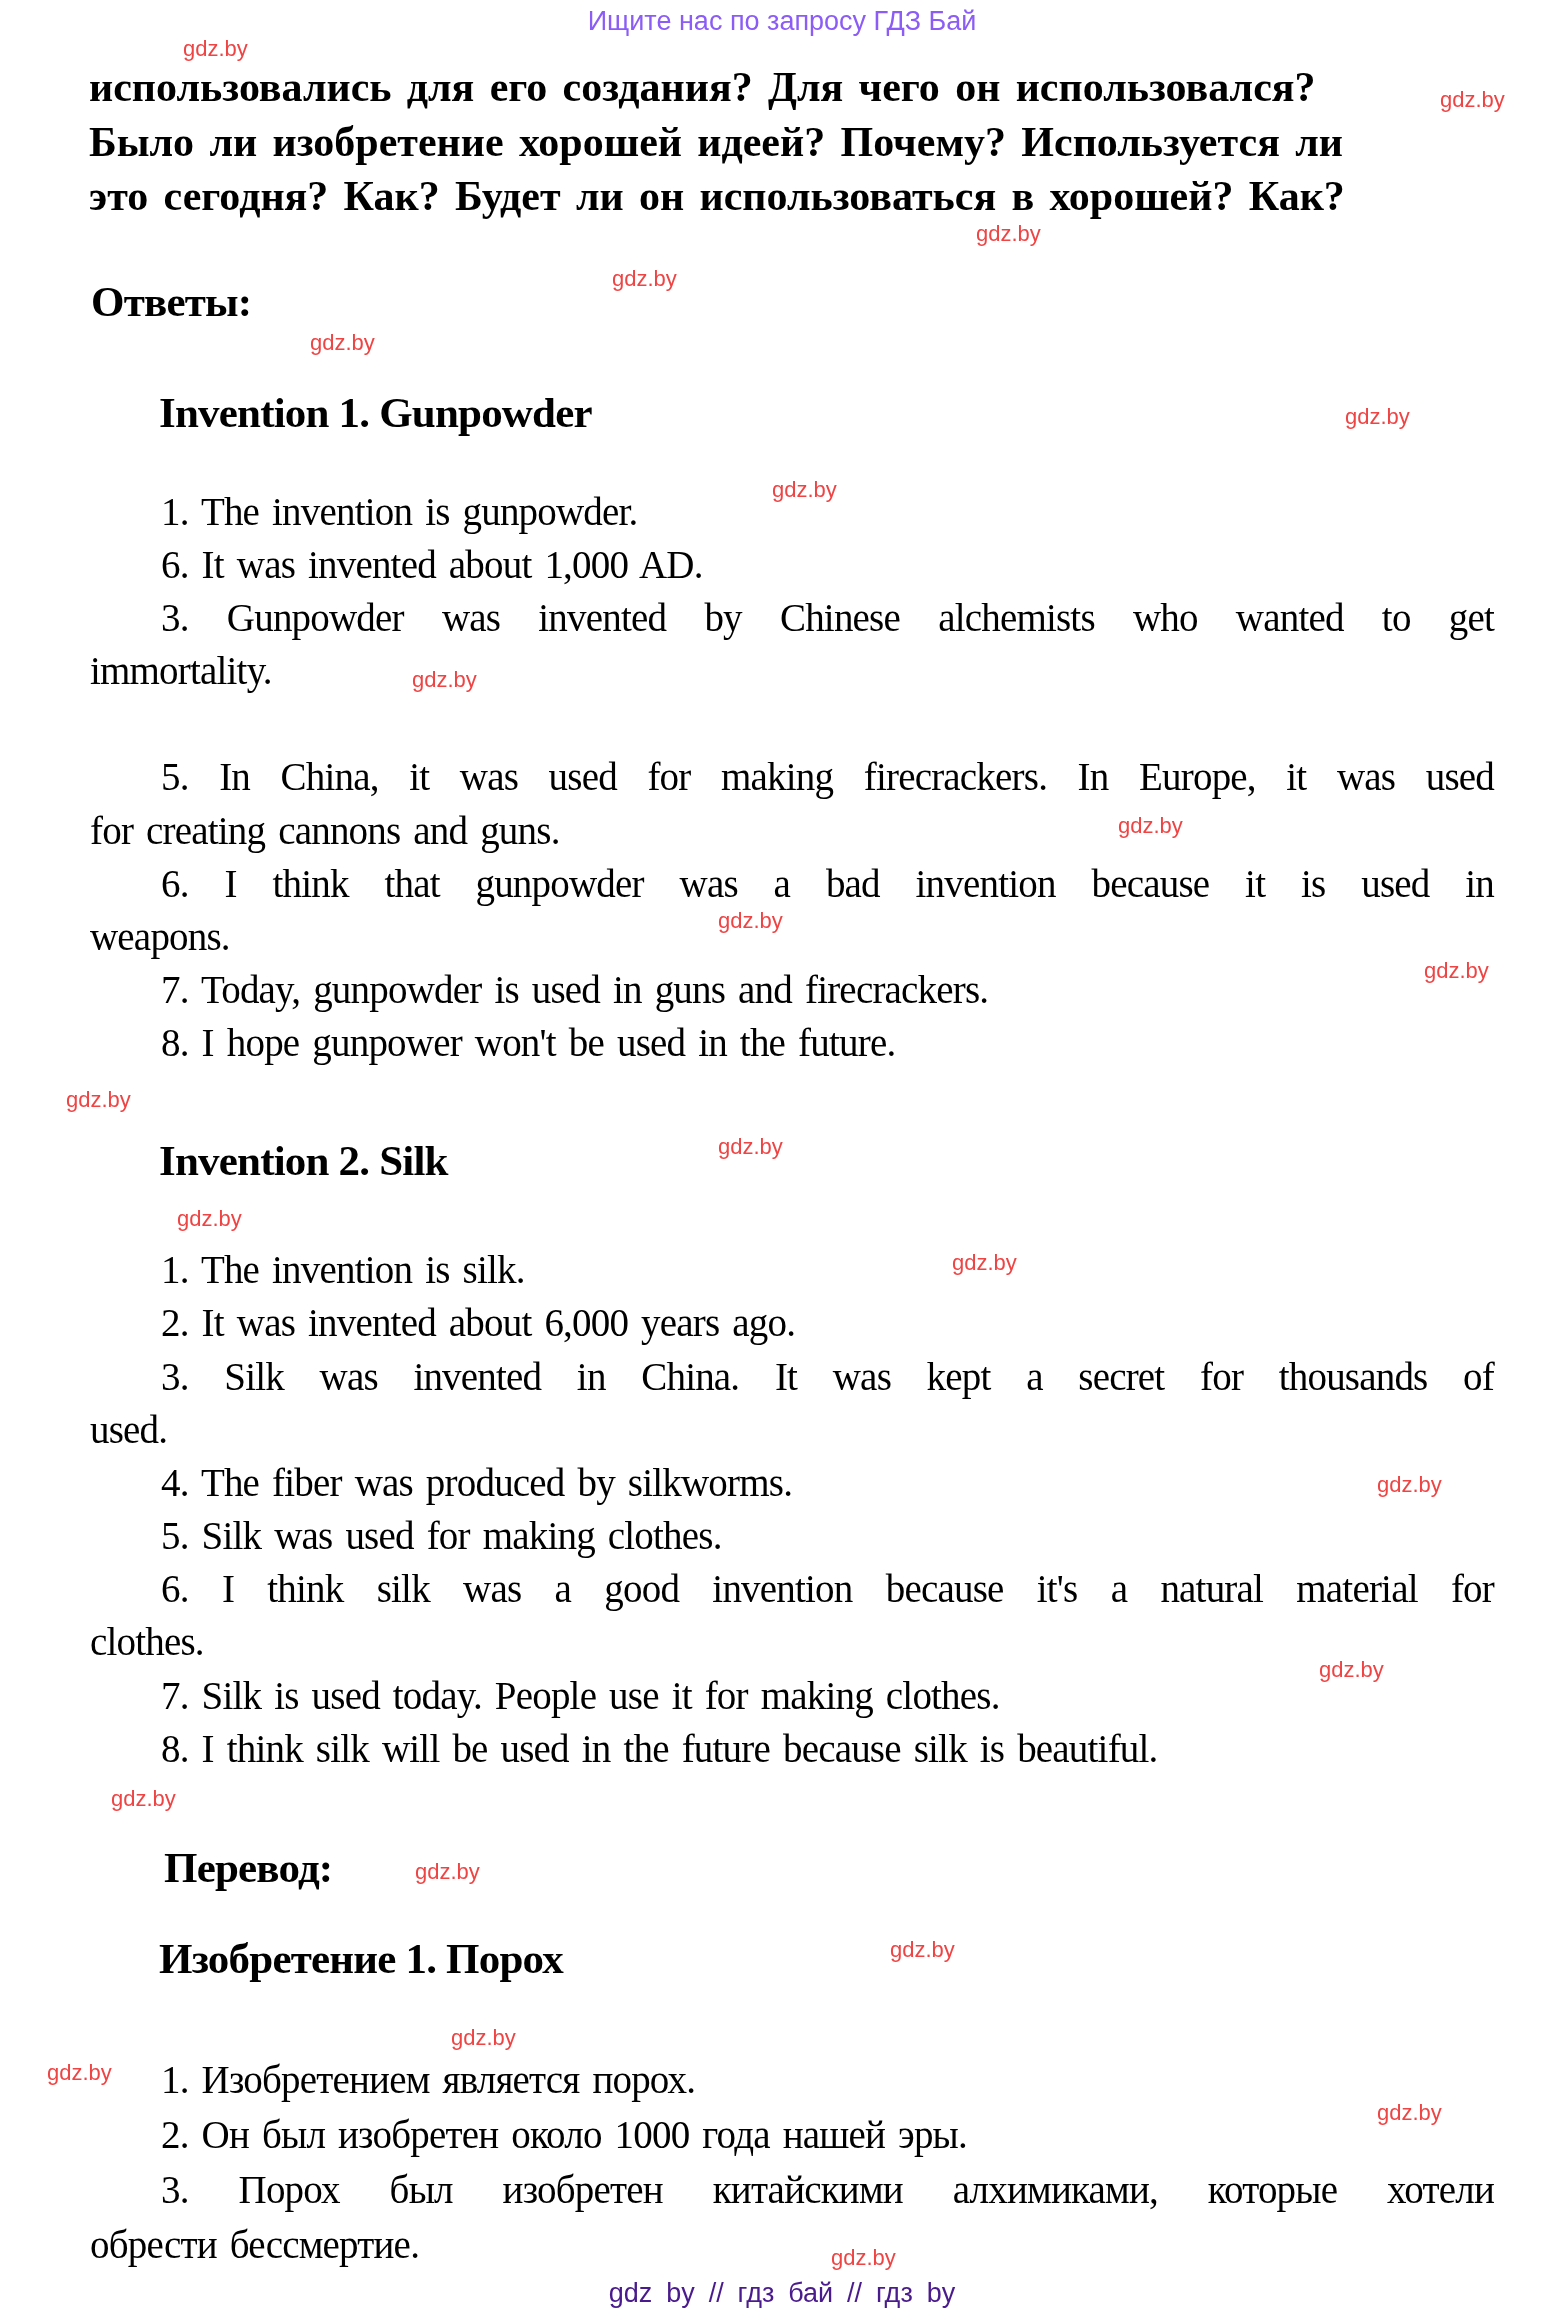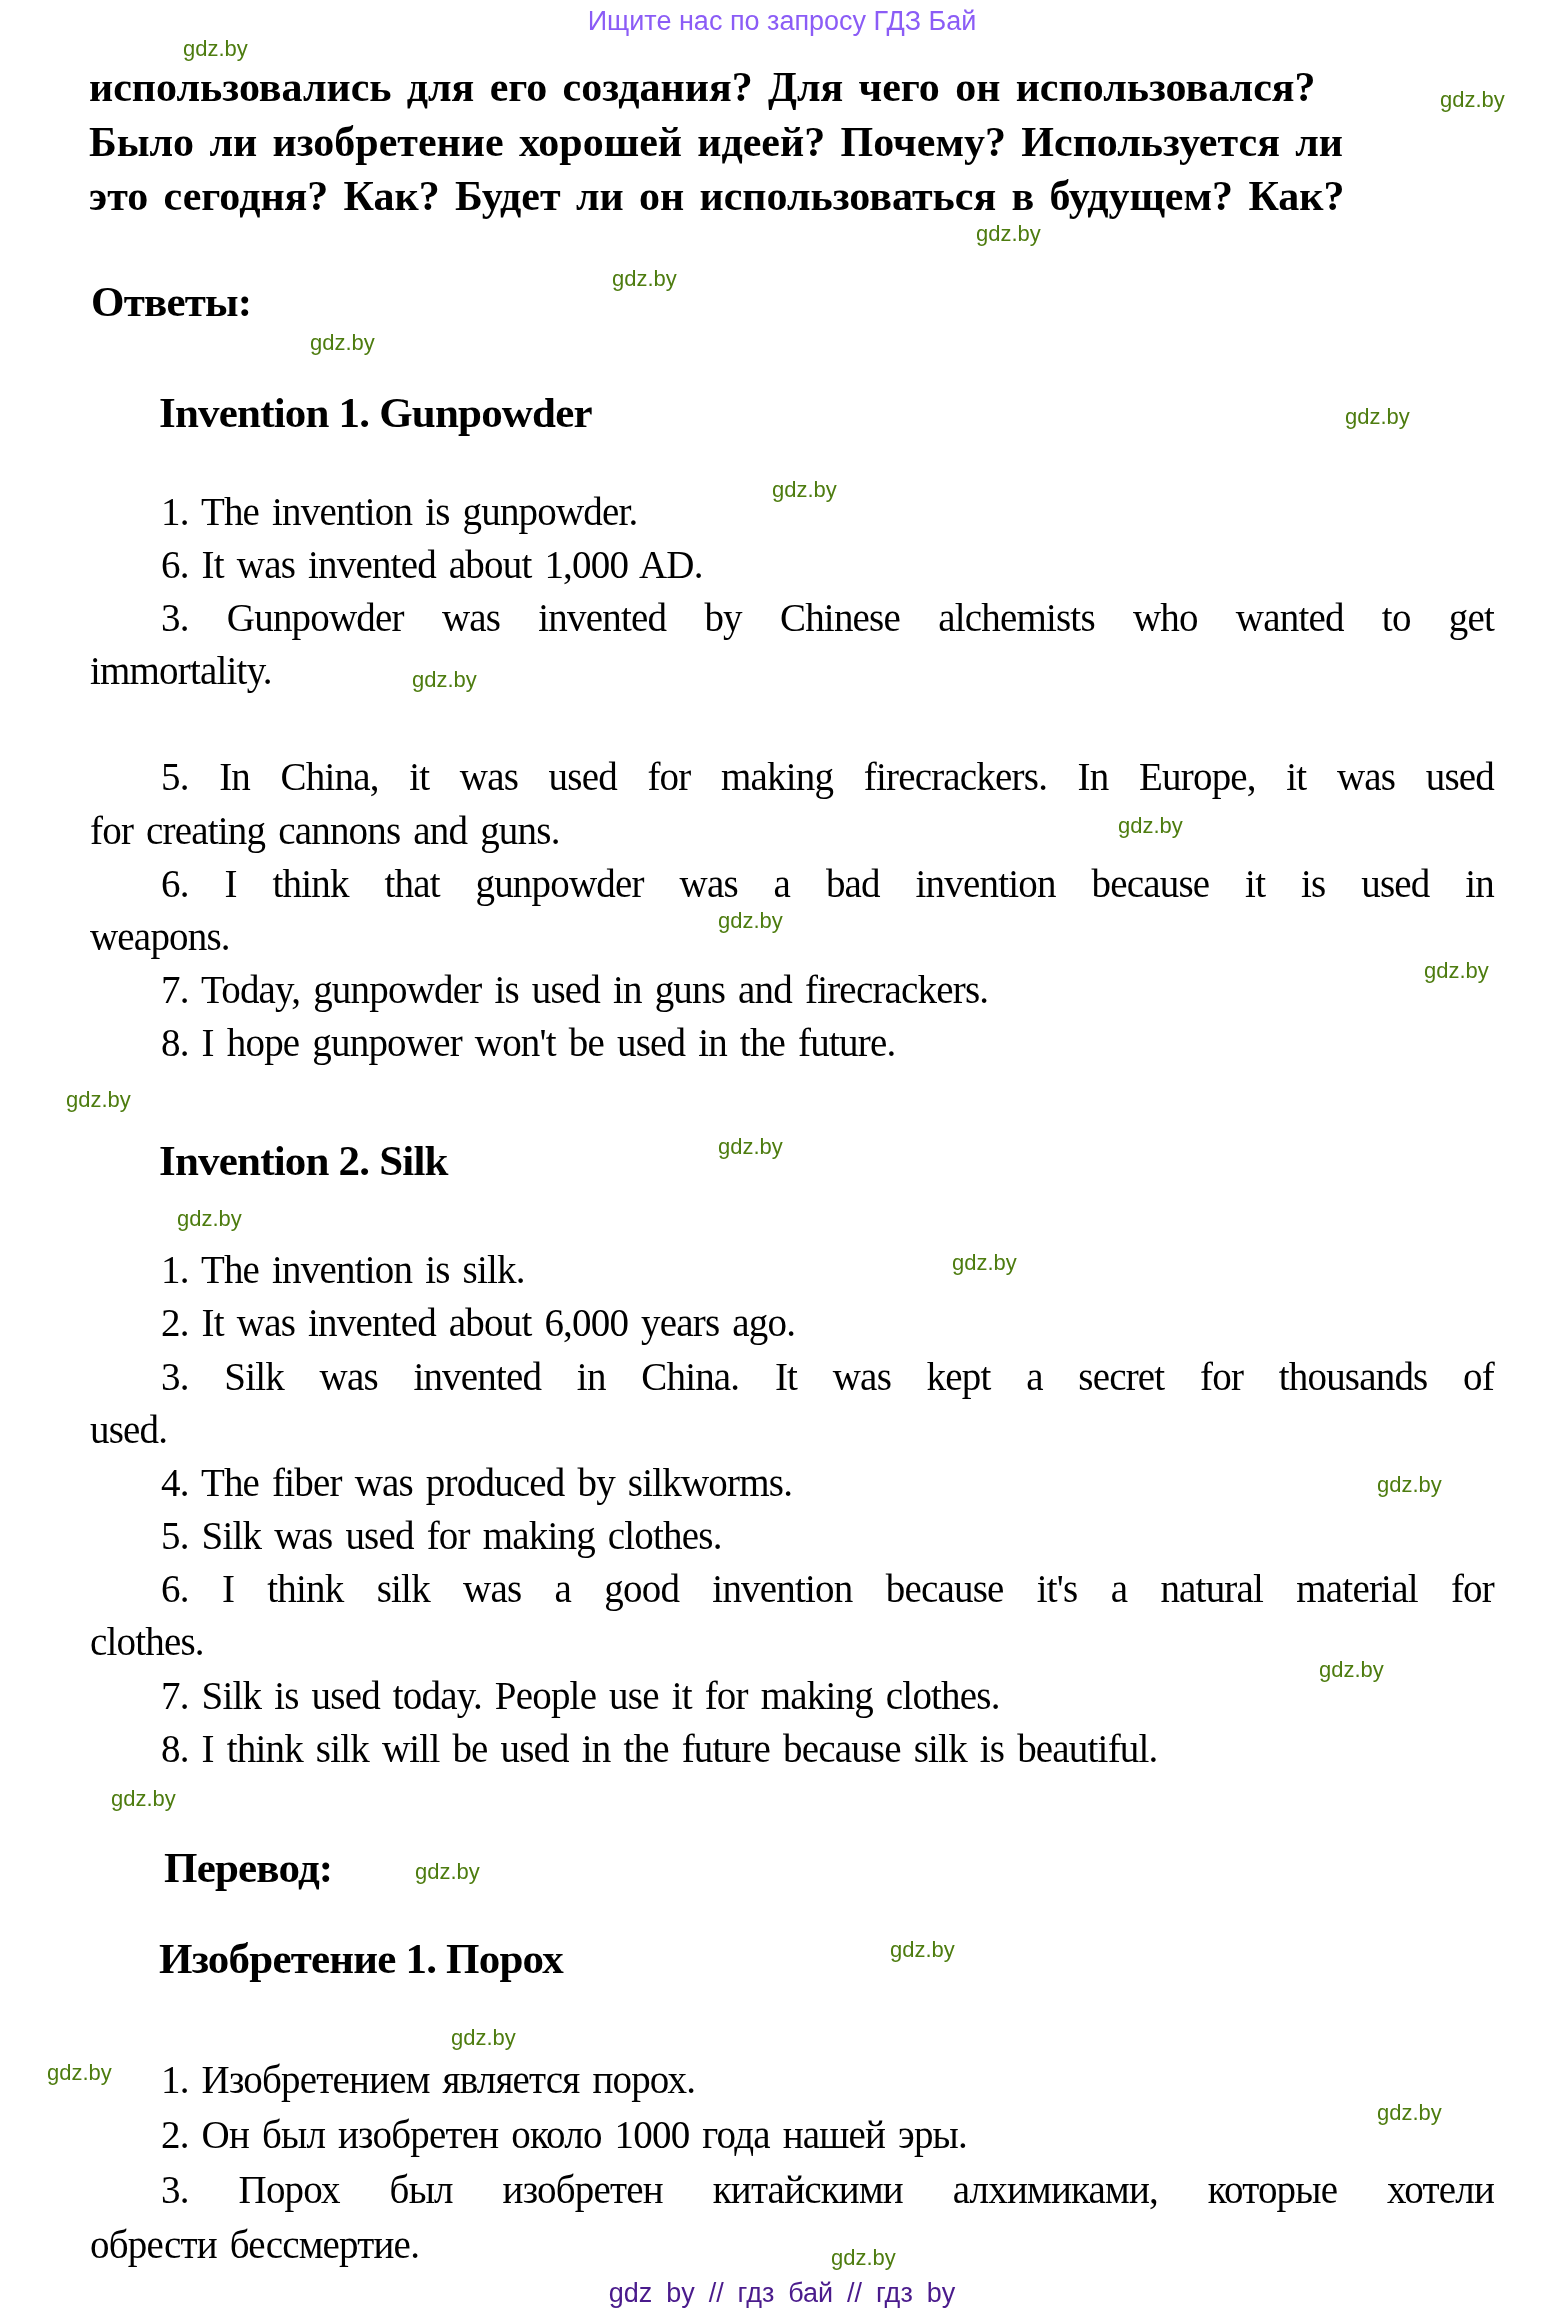--- a/index.html
+++ b/index.html
@@ -8,21 +8,21 @@
     background:#ffffff; overflow:hidden; color:#000;
     font-family:"Liberation Serif", serif;
   }
   .promo {
     position:absolute; top:6.4px; left:0; width:100%;
     text-align:center; font-family:"Liberation Sans", sans-serif;
     font-size:27px; color:#8b5cf6; white-space:nowrap;
   }
   .wm {
     position:absolute; font-family:"Liberation Sans", sans-serif;
-    font-size:22px; color:#4d7c0f; white-space:nowrap;
+    font-size:22px; color:#ef4444; white-space:nowrap;
   }
   .line { position:absolute; white-space:nowrap; line-height:1.15; }
   .intro-line { font-weight:bold; font-size:42px; word-spacing:4.8px;text-align:center; }
   .heading { font-weight:bold; font-size:43px; letter-spacing:-0.8px; }
   .body-line { font-size:39px; word-spacing:4px; letter-spacing:-0.8px; }
   .just {
     white-space:normal; width:1333px;
     text-align:justify; text-align-last:justify;
   }
   .footer {
@@ -58,21 +58,21 @@
   <span class="wm" style="left:111px;top:1786px">gdz.by</span>
   <span class="wm" style="left:415px;top:1859px">gdz.by</span>
   <span class="wm" style="left:890px;top:1937px">gdz.by</span>
   <span class="wm" style="left:451px;top:2025px">gdz.by</span>
   <span class="wm" style="left:47px;top:2060px">gdz.by</span>
   <span class="wm" style="left:1377px;top:2100px">gdz.by</span>
   <span class="wm" style="left:831px;top:2245px">gdz.by</span>
 
   <div class="line intro-line" style="left:89px;top:63px">использовались для его создания? Для чего он использовался?</div>
   <div class="line intro-line" style="left:89px;top:118px">Было ли изобретение хорошей идеей? Почему? Используется ли</div>
-  <div class="line intro-line" style="left:89px;top:172px">это сегодня? Как? Будет ли он использоваться в будущем? Как?</div>
+  <div class="line intro-line" style="left:89px;top:172px">это сегодня? Как? Будет ли он использоваться в хорошей? Как?</div>
 
   <div class="line heading" style="left:91px;top:277px">Ответы:</div>
 
   <div class="line heading" style="left:159px;top:388px">Invention 1. Gunpowder</div>
   <div class="line body-line" style="left:161px;top:490px">1. The invention is gunpowder.</div>
   <div class="line body-line" style="left:161px;top:543px">6. It was invented about 1,000 AD.</div>
   <div class="line body-line just" style="left:161px;top:596px">3. Gunpowder was invented by Chinese alchemists who wanted to get</div>
   <div class="line body-line" style="left:90px;top:649px">immortality.</div>
   <div class="line body-line just" style="left:161px;top:755px">5. In China, it was used for making firecrackers. In Europe, it was used</div>
   <div class="line body-line" style="left:90px;top:809px">for creating cannons and guns.</div>

